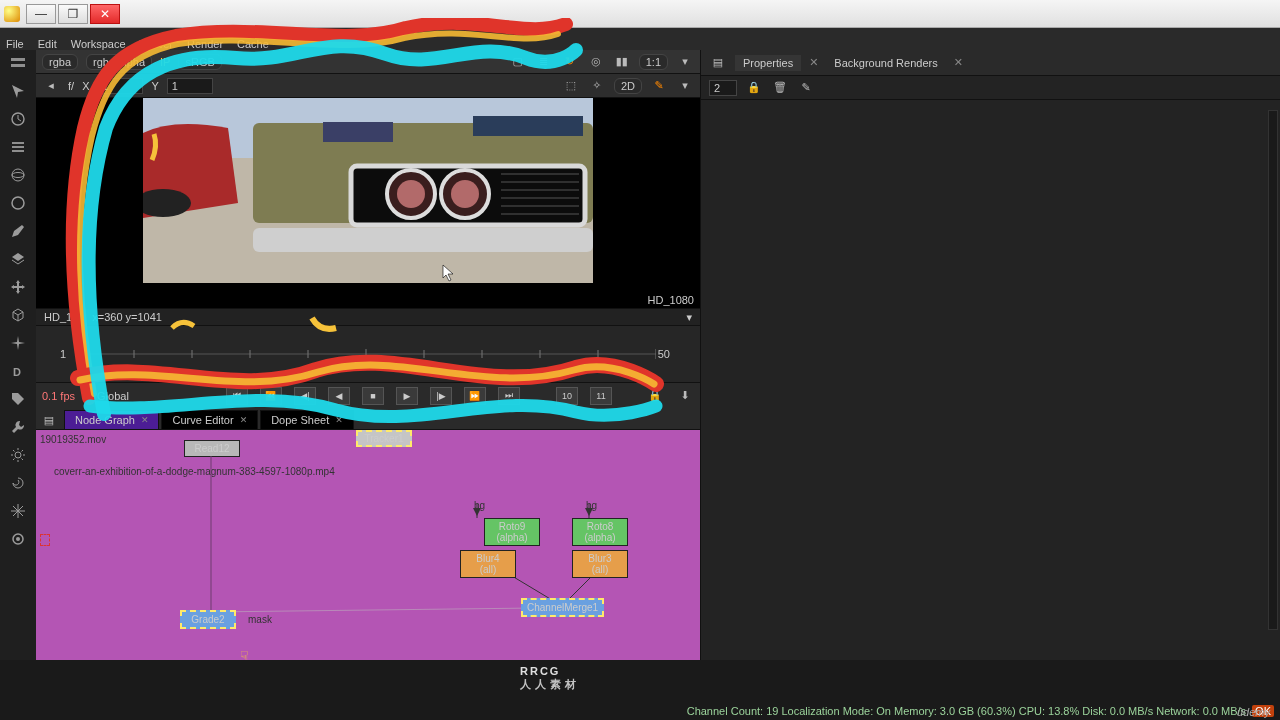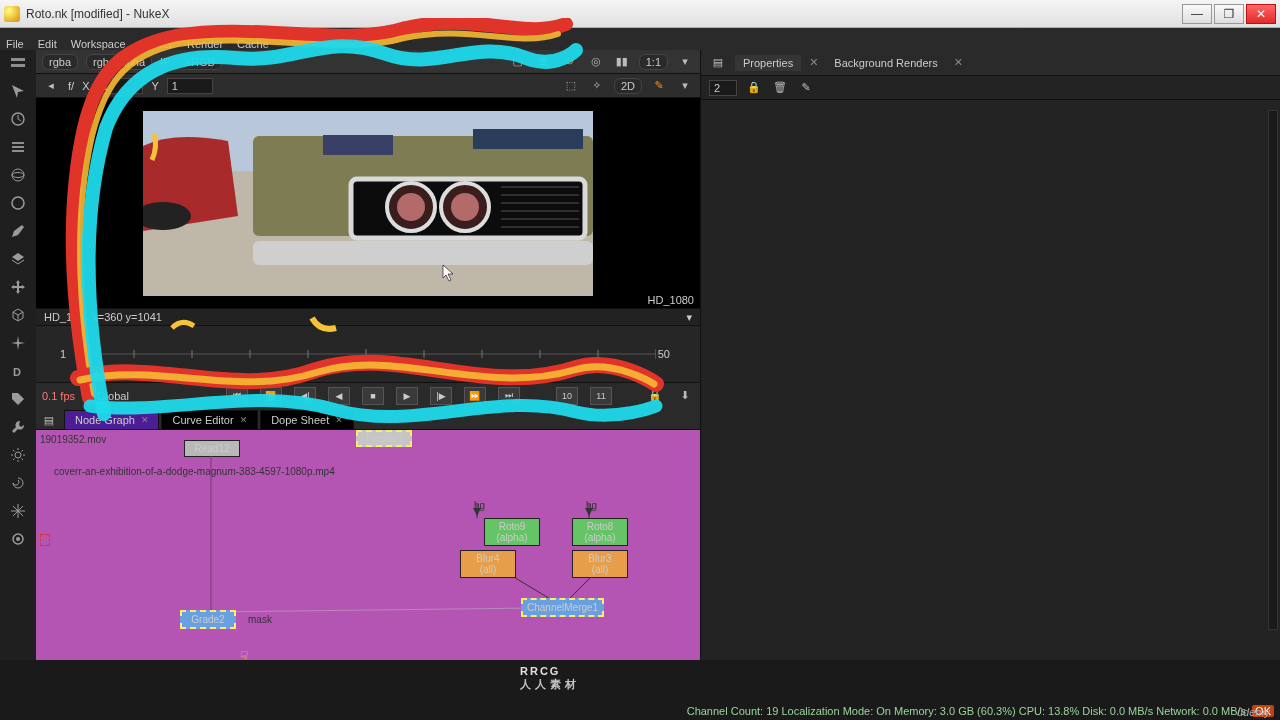--- a/index.html
+++ b/index.html
@@ -14,21 +14,21 @@
 .menubar span{cursor:default}
 .mainrow{display:flex;height:610px}
 .tool-strip{width:36px;background:#1f1f1f;display:flex;flex-direction:column;align-items:center;padding-top:4px;gap:10px}
 .tool-strip svg{opacity:.8}
 .center{flex:0 0 664px;display:flex;flex-direction:column;background:#282828}
 .right{flex:1;background:#232323;border-left:1px solid #111;display:flex;flex-direction:column;position:relative}
 .viewer-top{height:24px;background:#333;display:flex;align-items:center;padding:0 6px;gap:8px;border-bottom:1px solid #111}
 .chip{background:#2a2a2a;border:1px solid #444;padding:1px 6px;border-radius:6px}
 .viewer-top2{height:24px;background:#2d2d2d;display:flex;align-items:center;padding:0 6px;gap:8px;border-bottom:1px solid #111}
 .numfield{background:#1a1a1a;border:1px solid #444;padding:1px 4px;width:46px;color:#ccc}
-.viewport{flex:0 0 210px;background:#000;position:relative;display:flex;align-items:center;justify-content:center;overflow:hidden}
+.viewport{flex:0 0 210px;background:#000;position:relative;display:flex;align-items:flex-start;justify-content:center;overflow:hidden}
 .viewport .carimg{width:450px;height:185px;position:relative}
 .hdlabel{position:absolute;right:6px;bottom:2px;color:#ccc;font-size:11px}
 .coordbar{height:18px;background:#222;display:flex;align-items:center;padding:0 8px;gap:14px;border-top:1px solid #111;border-bottom:1px solid #111}
 .timeline{height:56px;background:#262626;position:relative}
 .playbar{height:26px;background:#2a2a2a;display:flex;align-items:center;padding:0 6px;gap:12px;border-top:1px solid #111}
 .pb-spacer{flex:1}
 .pbtn{width:22px;height:18px;background:#3a3a3a;border:1px solid #555;display:flex;align-items:center;justify-content:center;font-size:9px}
 .tabsrow{height:22px;background:#2a2a2a;display:flex;align-items:flex-end;border-bottom:1px solid #111;padding-left:4px}
 .tab{padding:3px 10px;background:#000000;border:1px solid #111;border-bottom:none;margin-right:2px;display:flex;align-items:center;gap:6px}
 .tab.active{background:#4c1d95}
@@ -60,21 +60,20 @@
 
 .redbox{position:absolute;left:4px;top:104px;width:10px;height:12px;border:1px dashed #d33}
 
 .ic{width:18px;height:18px;display:inline-flex;align-items:center;justify-content:center;color:#bbb}
 </style>
 </head>
 <body>
 
 <div class="titlebar">
   <div class="appicon"></div>
-  <div class="title">Roto.nk [modified] - NukeX</div>
   <div class="winbtns">
     <div class="winbtn">—</div>
     <div class="winbtn">❐</div>
     <div class="winbtn close">✕</div>
   </div>
 </div>
 
 <div class="menubar">
   <span>File</span>
   <span>Edit</span>

